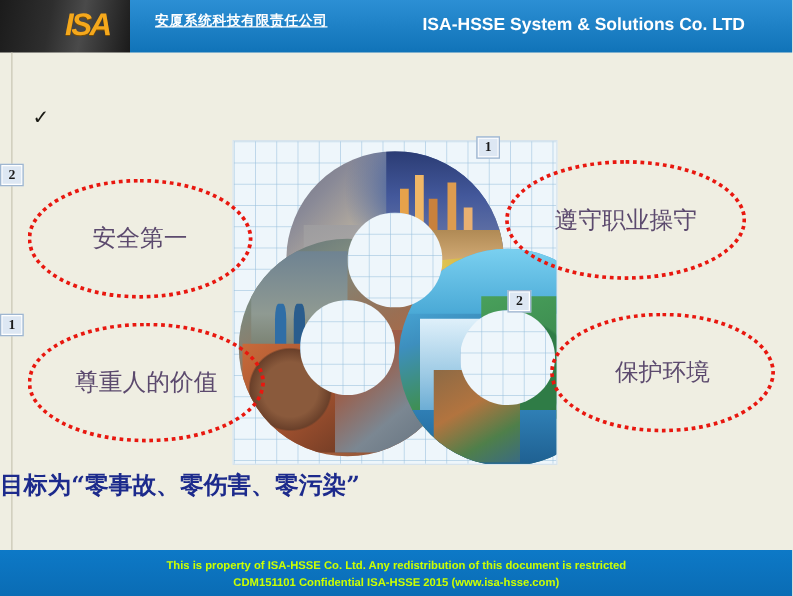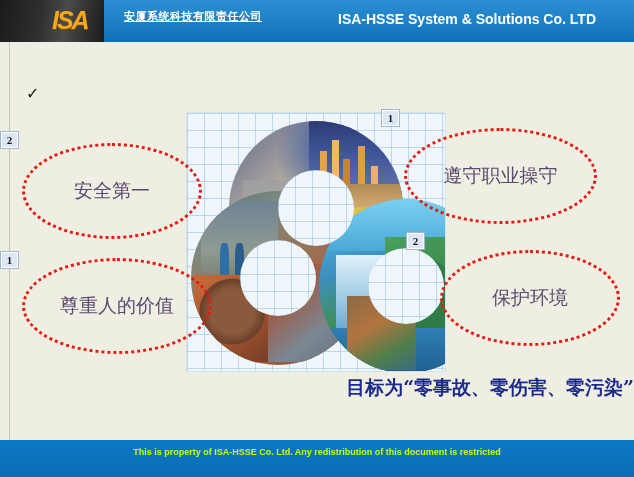--- a/index.html
+++ b/index.html
@@ -166,21 +166,21 @@
       linear-gradient(to right,rgba(150,190,220,.55) 1px,transparent 1px),
       linear-gradient(to bottom,rgba(150,190,220,.55) 1px,transparent 1px);
     background-size:17px 17px;
   }
   .hole-top{left:91px;top:57px;width:76px;height:76px;}
   .hole-left{left:53px;top:127px;width:76px;height:76px;}
   .hole-right{left:181px;top:135px;width:76px;height:76px;}
 
   
   .goal-text{
-    position:absolute;left:0;top:375px;width:634px;text-align:right;
+    position:absolute;left:0;top:375px;width:634px;text-align:left;
     font-size:19px;font-weight:bold;color:#1c2a8c;
     font-family:"DejaVu Serif","Liberation Serif",serif;
   }
 
   
   .oval{
     position:absolute;border-radius:50%;
     border:3px dotted #e8170f;
     display:flex;align-items:center;justify-content:center;
     box-sizing:border-box;
@@ -294,15 +294,16 @@
     <span>保护环境</span>
   </div>
 
   <div class="badge badge-left-2">2</div>
   <div class="badge badge-left-1">1</div>
   <div class="badge badge-top-1">1</div>
   <div class="badge badge-mid-2">2</div>
 
   <div class="footer">
     <div class="footer-line l1">This is property of ISA-HSSE Co. Ltd. Any redistribution of this document is restricted</div>
+    <div class="footer-line l2">CDM151101 Confidential   ISA-HSSE 2015  (www.isa-hsse.com)</div>
   </div>
 
 </div>
 
 </body></html>

